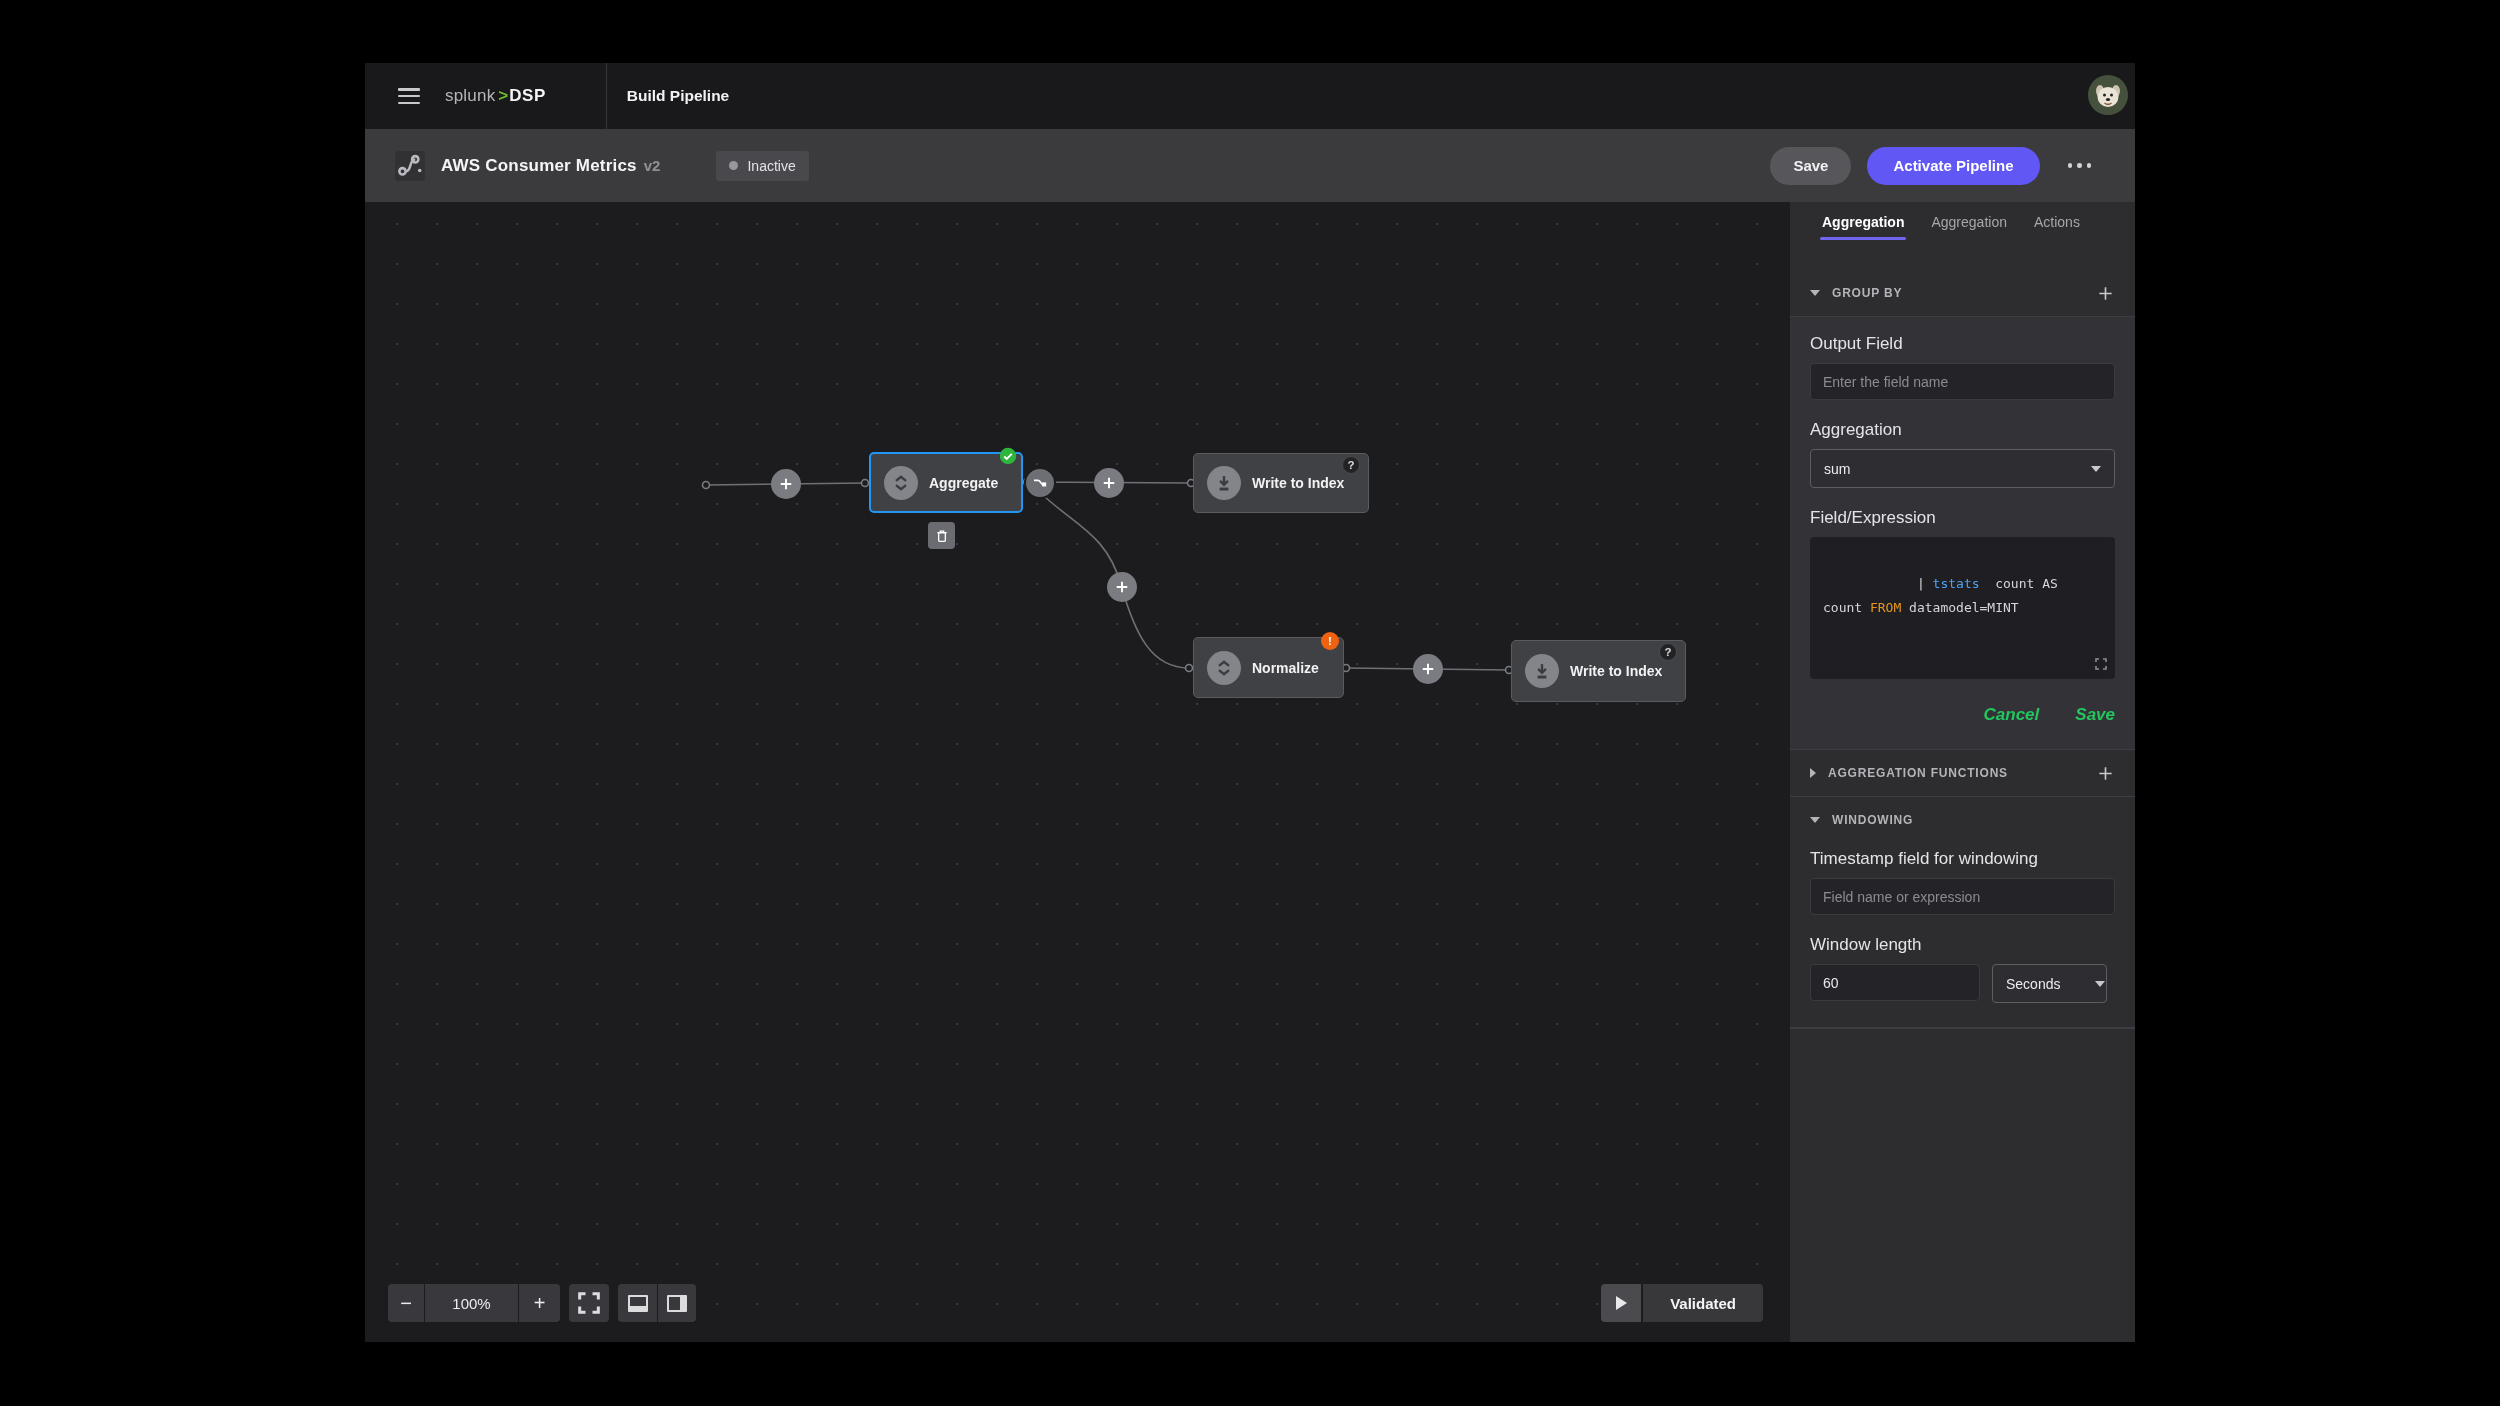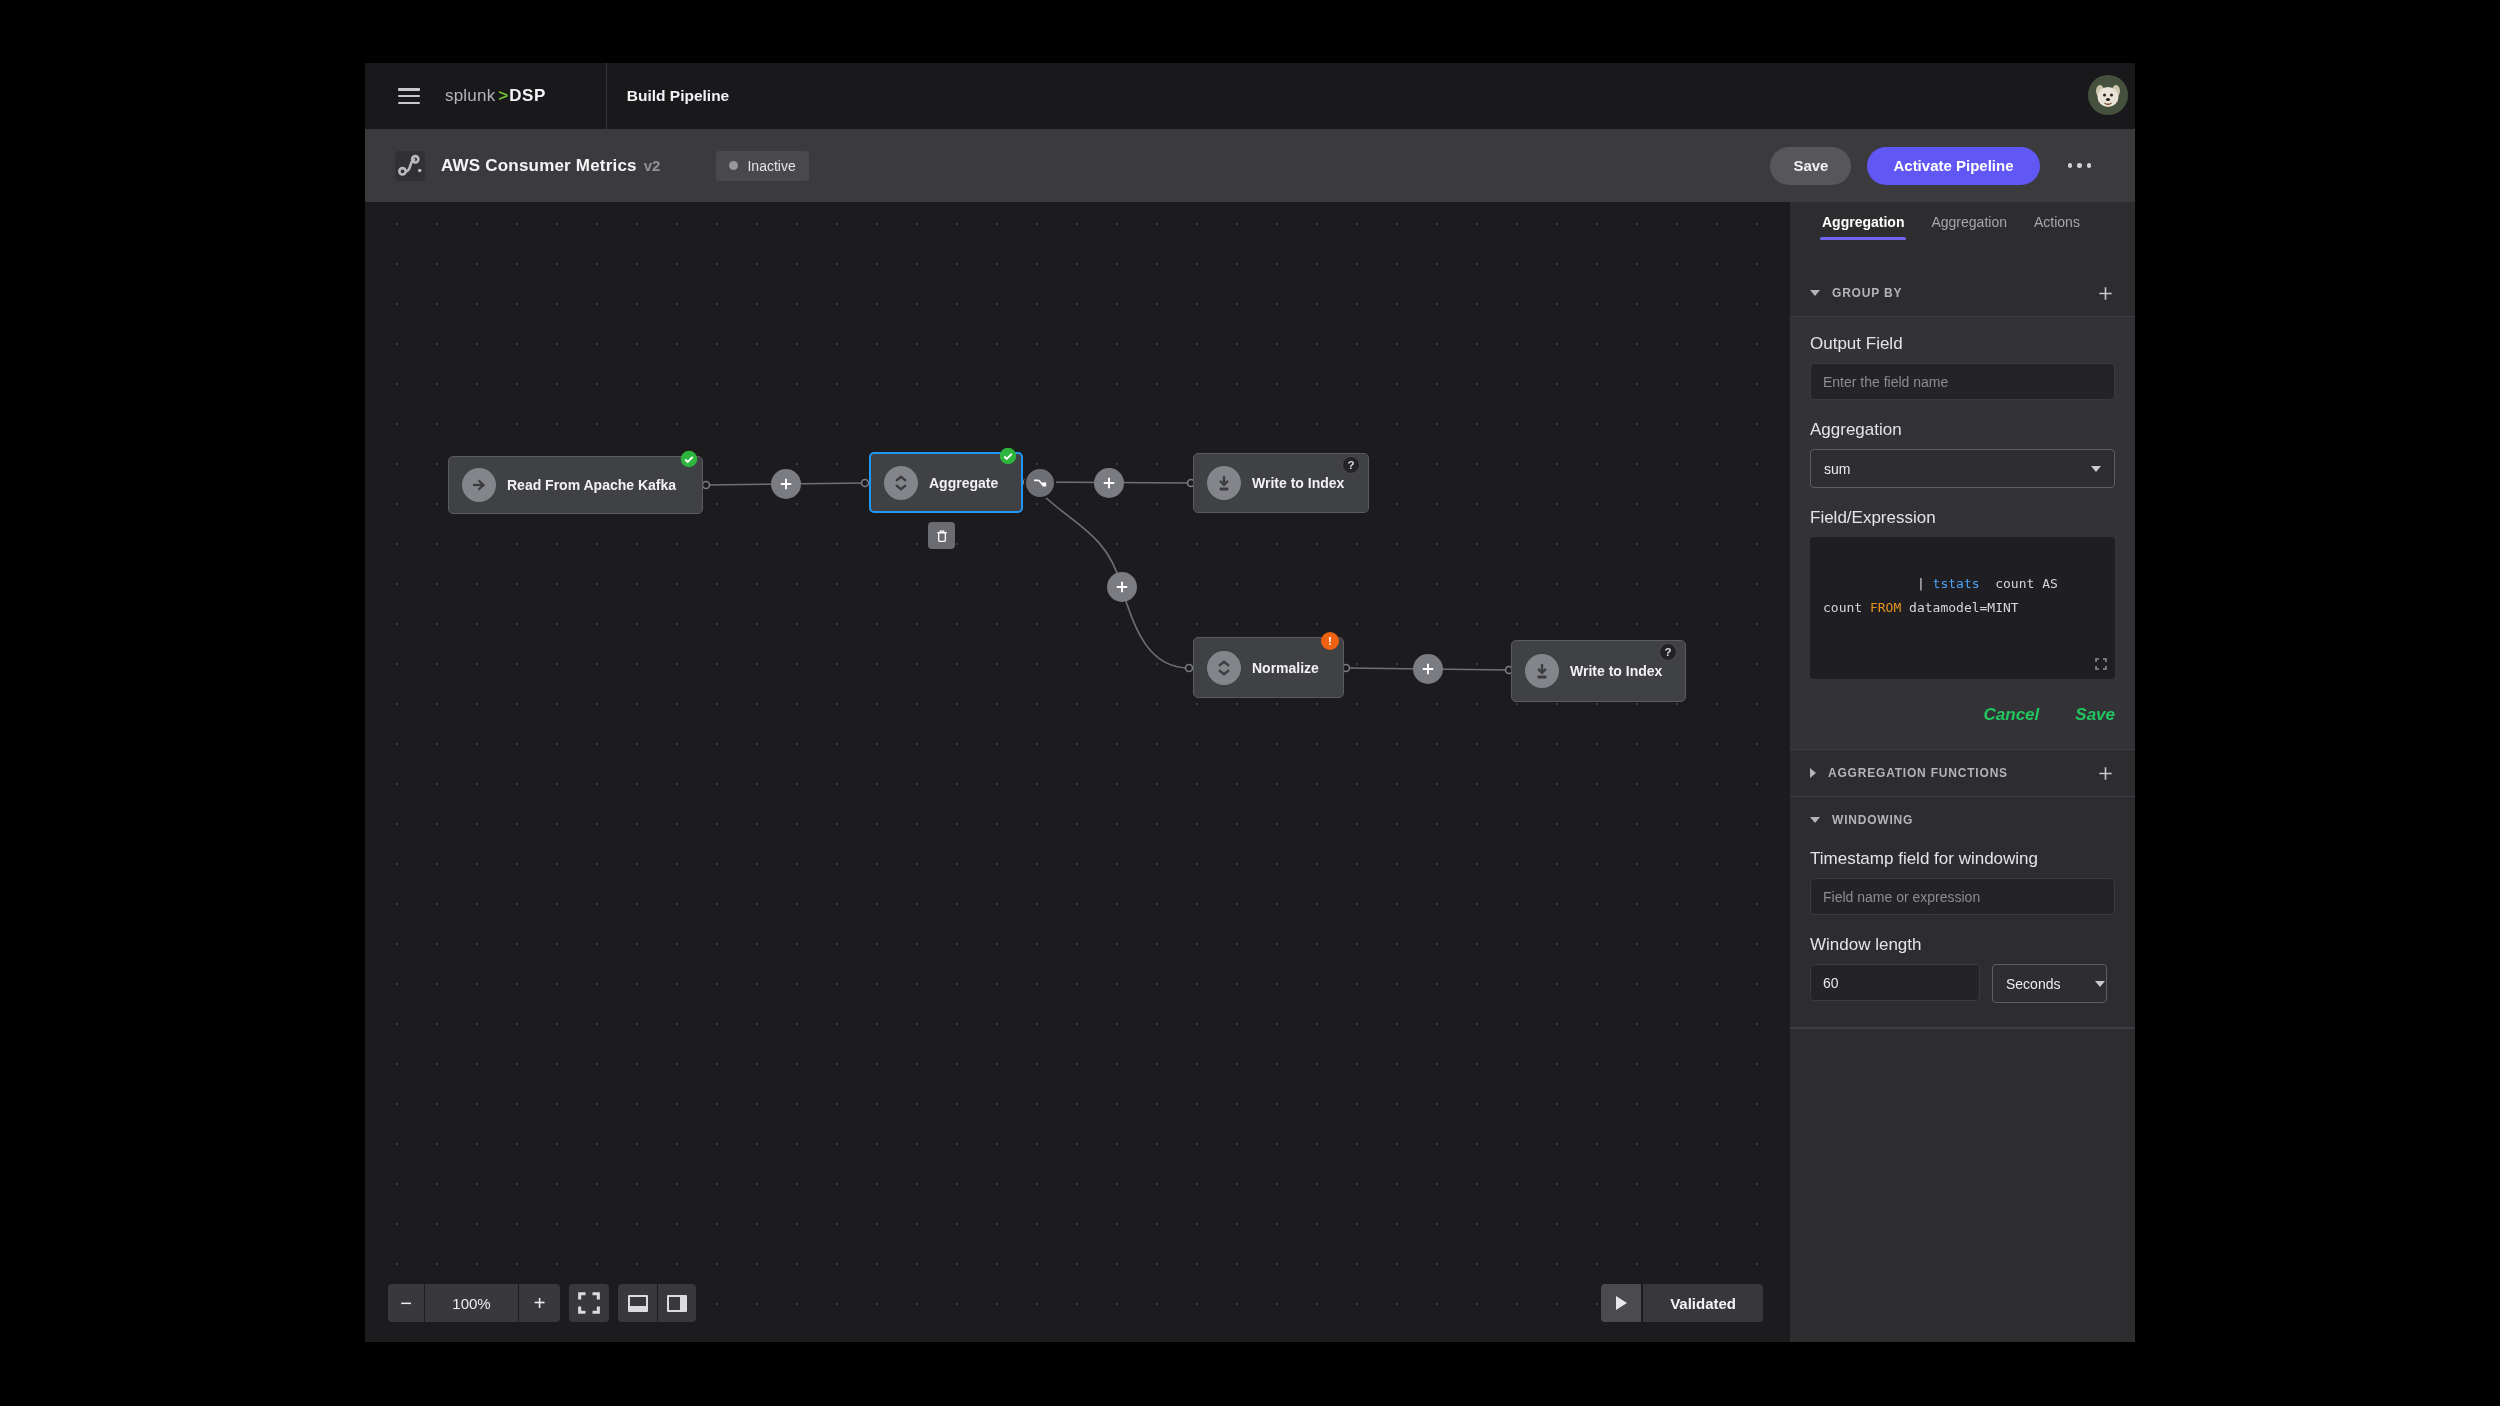--- a/index.html
+++ b/index.html
@@ -226,35 +226,20 @@
             <span class="sq-icon fill-right"></span>
           </button>
         </div>
 
         <div class="validate-group">
           <button class="validate-play">
             <span class="play-tri"></span>
           </button>
           <div class="validate-label">Validated</div>
         </div>
-      <div class="node" style="left: 83px; top: 254px; width: 255px; height: 58px;">
-            <span class="node-icon">
-              <svg viewBox="0 0 24 24" fill="none" stroke="#3b3c40" stroke-width="2.6">
-                <path d="M5.5 12h11"></path>
-                <path d="M11.5 6.8L16.8 12l-5.3 5.2"></path>
-              </svg>
-            </span>
-            <span class="node-label">Read From Apache Kafka</span>
-            <span class="badge badge-check">
-              <svg viewBox="0 0 24 24">
-                <circle cx="12" cy="12" r="11" fill="#2eb53d"></circle>
-                <path d="M7 12.6l3.3 3.2L17 9.2" stroke="#fff" stroke-width="2.6" fill="none"></path>
-              </svg>
-            </span>
-          </div>
           <div class="node selected" style="left: 504px; top: 250px; width: 154px; height: 61px;">
             <span class="node-icon">
               <svg viewBox="0 0 24 24" fill="none" stroke="#3b3c40" stroke-width="2.6">
                 <path d="M6.5 9.7L12 5.2l5.5 4.5"></path>
                 <path d="M6.5 14.3L12 18.8l5.5-4.5"></path>
               </svg>
             </span>
             <span class="node-label">Aggregate</span>
             <span class="badge badge-check">
               <svg viewBox="0 0 24 24">

